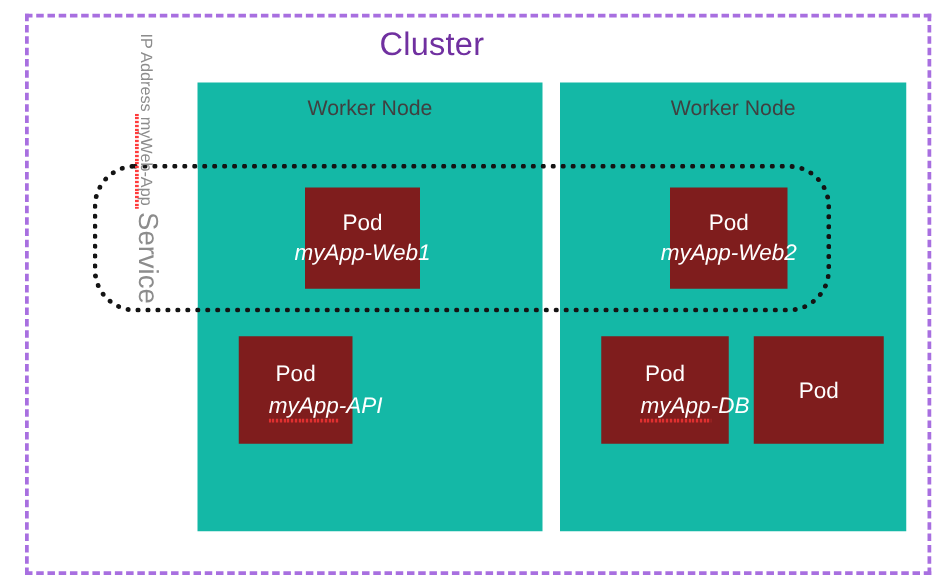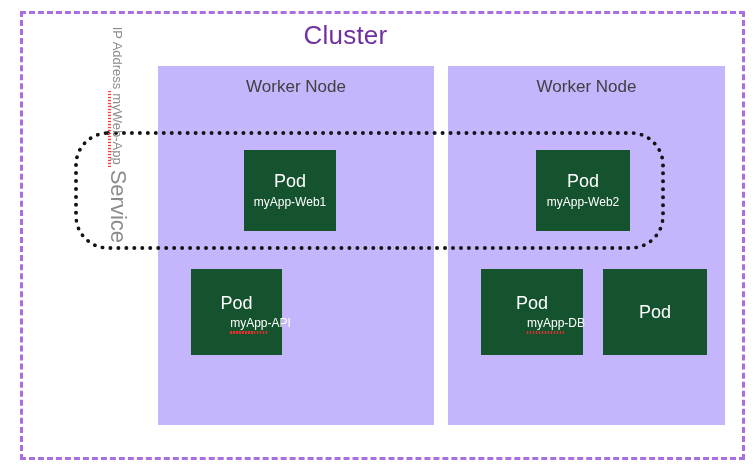--- a/index.html
+++ b/index.html
@@ -37,21 +37,21 @@
     text-align: center;
     font-size: 26px;
     color: #7030a0;
     letter-spacing: 0.2px;
     white-space: nowrap;
   }
 
   
   .worker-node {
     position: absolute;
-    background: #c4b5fd;
+    background: #14b8a6;
     box-sizing: border-box;
   }
   #worker-node-1 { left: 158px; top: 66px; width: 276px; height: 359px; }
   #worker-node-2 { left: 448px; top: 66px; width: 277px; height: 359px; }
   .worker-node-label {
     position: absolute;
     top: 11px;
     left: 0;
     width: 100%;
     text-align: center;
@@ -128,44 +128,45 @@
     background-image: repeating-linear-gradient(
       90deg,
       #ff3b3b 0px, #ff3b3b 1.5px,
       rgba(255,59,59,0.15) 1.5px, rgba(255,59,59,0.15) 3px
     );
   }
 
   
   .pod {
     position: absolute;
-    background: #14532d;
+    background: #7f1d1d;
     color: #ffffff;
     display: flex;
     flex-direction: column;
     align-items: center;
     justify-content: center;
     z-index: 3;
     box-sizing: border-box;
     text-align: center;
   }
   .pod-title {
     font-size: 18px;
     line-height: 1.25;
     color: #ffffff;
     white-space: nowrap;
   }
   .pod-sub {
-    font-size: 12px;
+    font-size: 18px;
     line-height: 1.3;
     margin-top: 2px;
     color: #ffffff;
     white-space: nowrap;
     position: relative;
     display: inline-block;
+    font-style: italic;
   }
   .pod-sub .sq {
     position: relative;
     display: inline-block;
     margin-left: 48px;
   }
   .pod-sub .sq::after {
     content: "";
     position: absolute;
     left: 0;

